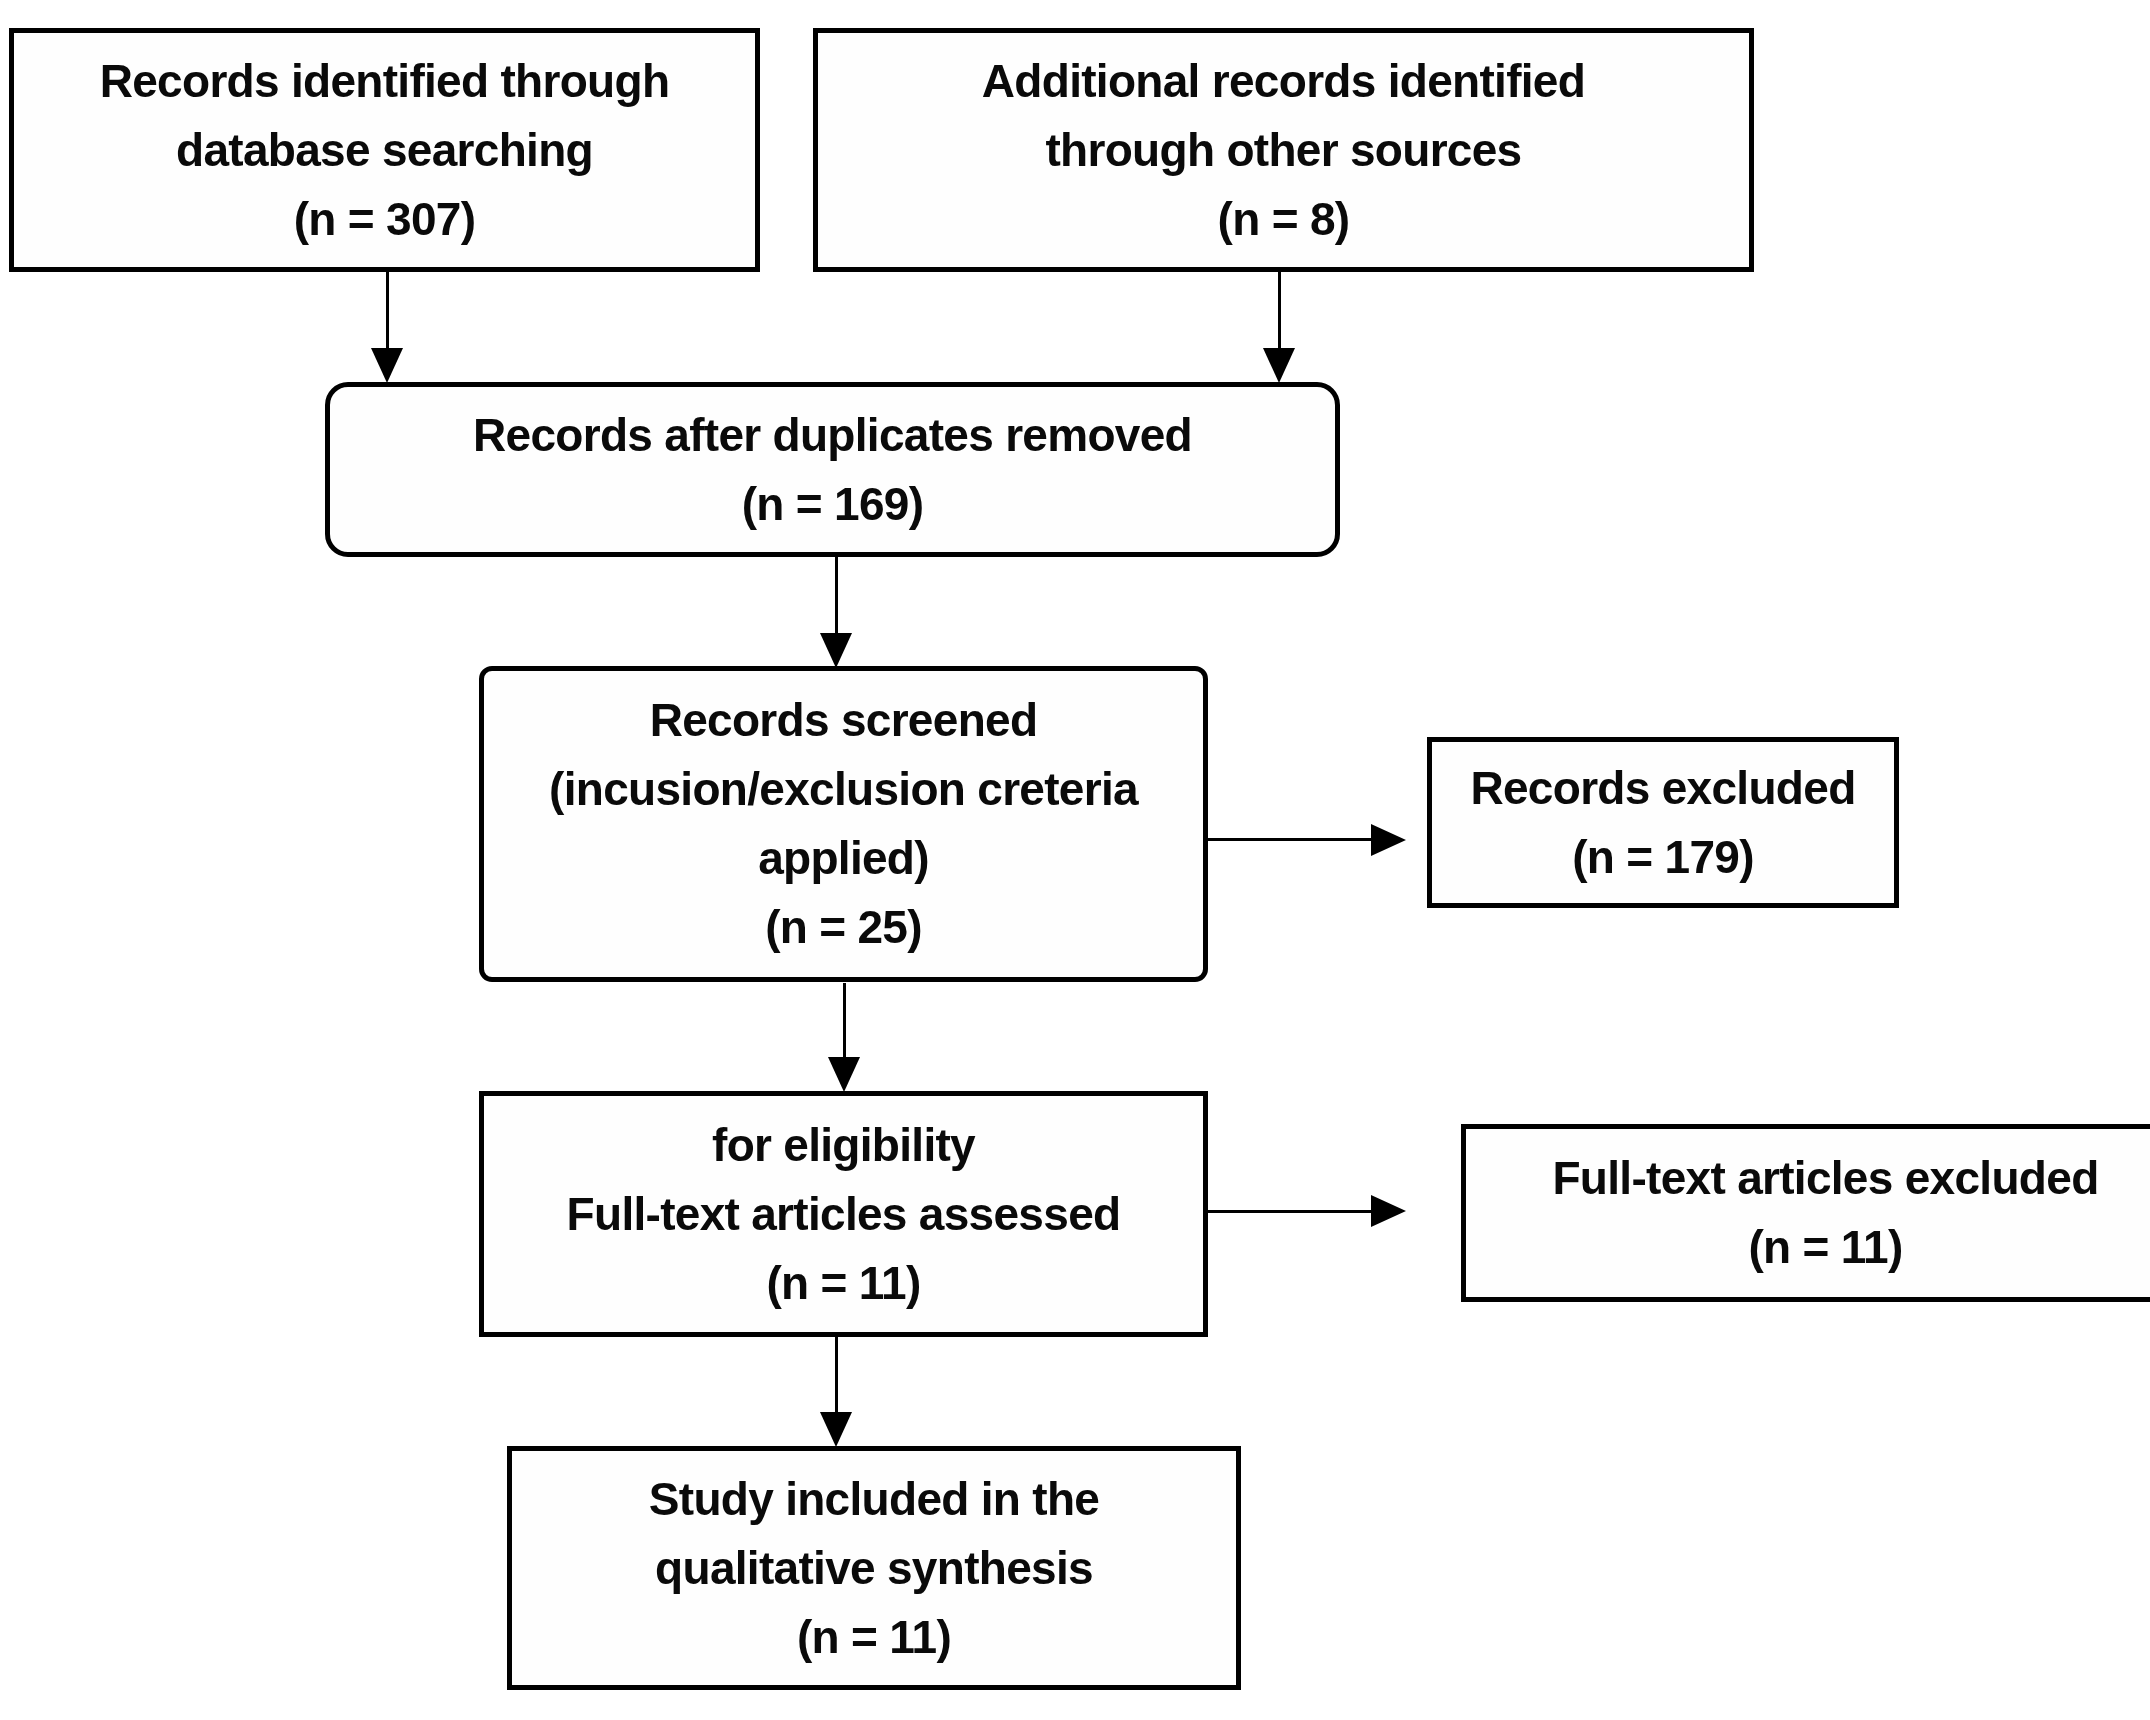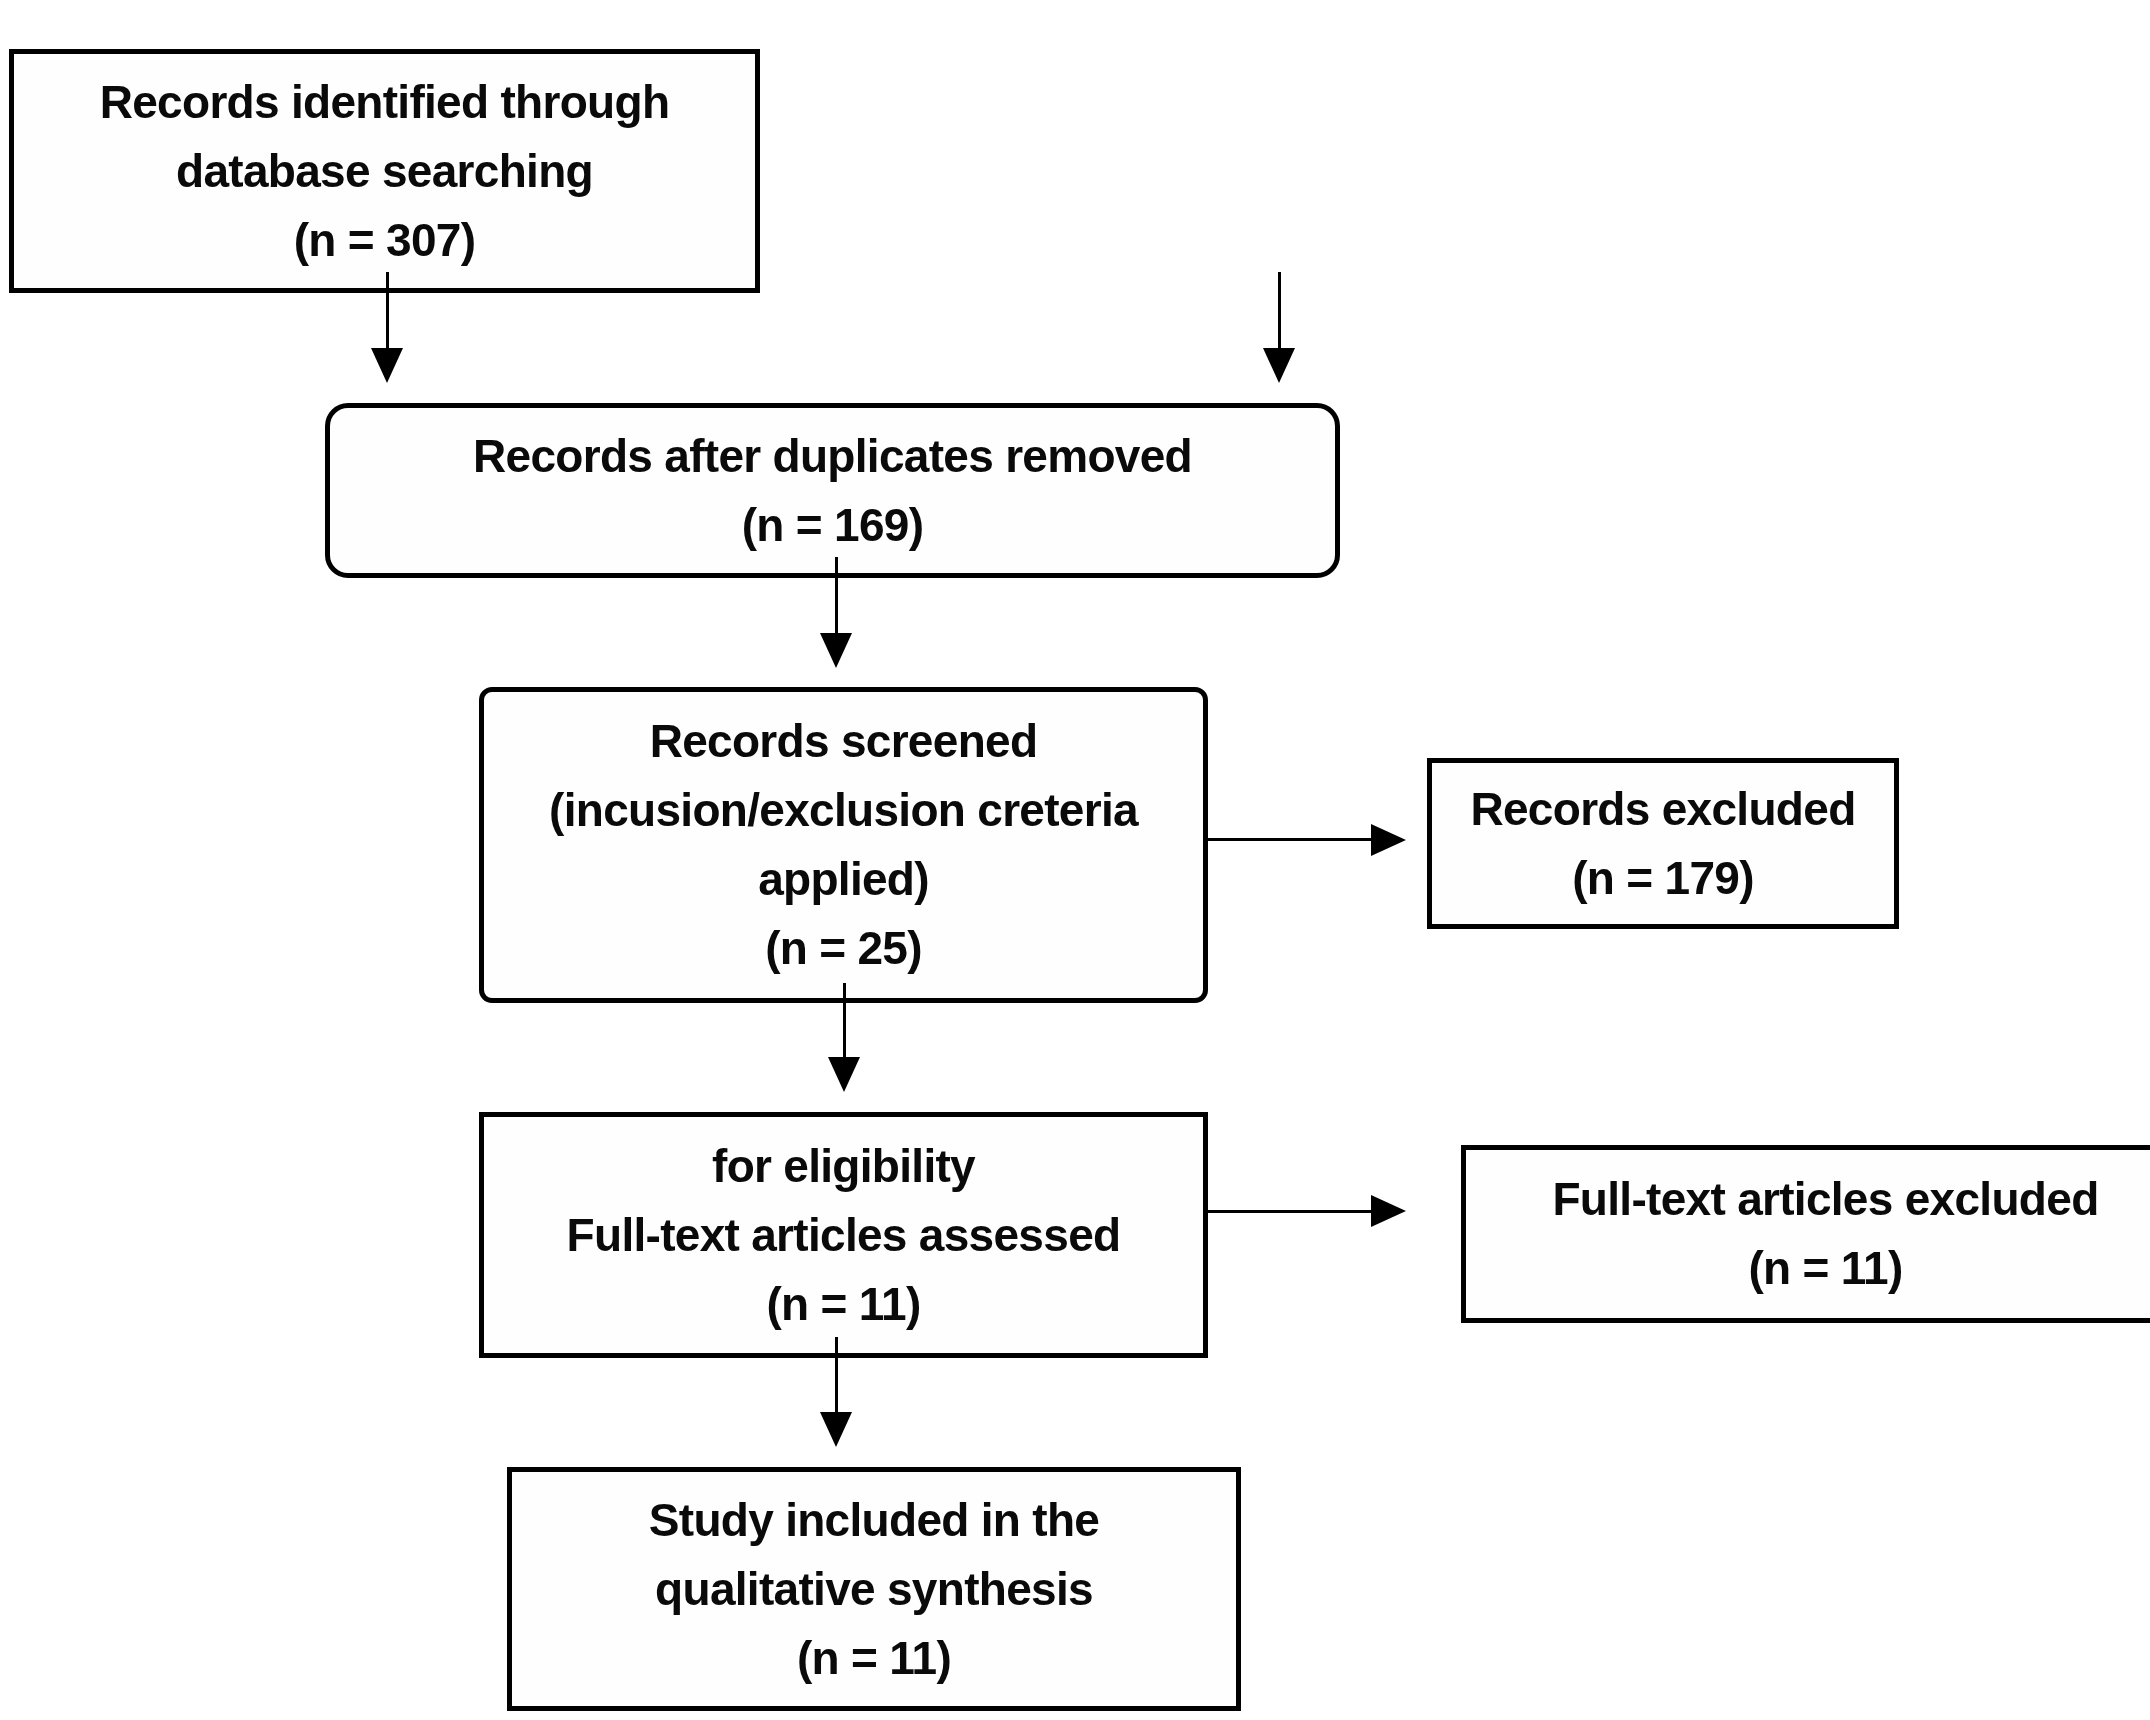--- a/index.html
+++ b/index.html
@@ -17,21 +17,20 @@
   .node {
     position: absolute;
     box-sizing: border-box;
     border: 5.6px solid #000000;
     background: #fefefe;
     display: flex;
     flex-direction: column;
     justify-content: center;
     align-items: center;
     text-align: center;
-    margin-top: 21px;
   }
   .node .line {
     font-size: 46px;
     line-height: 69px;
     font-weight: 700;
     color: #0a0a0a;
     letter-spacing: -0.7px;
     white-space: nowrap;
   }
   .vline {
@@ -65,20 +64,25 @@
 <body>
 
 <div class="stage">
 
   <div class="node" style="left:9px; top:28px; width:751px; height:244px;">
     <div class="line">Records identified through</div>
     <div class="line">database searching</div>
     <div class="line">(n = 307)</div>
   </div>
 
+  <div class="node" style="left:813px; top:28px; width:941px; height:244px;">
+    <div class="line">Additional records identified</div>
+    <div class="line">through other sources</div>
+    <div class="line">(n = 8)</div>
+  </div>
 
   <div class="node" style="left:325px; top:382px; width:1015px; height:175px;border-radius:23px;">
     <div class="line">Records after duplicates removed</div>
     <div class="line">(n = 169)</div>
   </div>
 
   <div class="node" style="left:479px; top:666px; width:729px; height:316px;border-radius:13px;">
     <div class="line">Records screened</div>
     <div class="line">(incusion/exclusion creteria</div>
     <div class="line">applied)</div>

